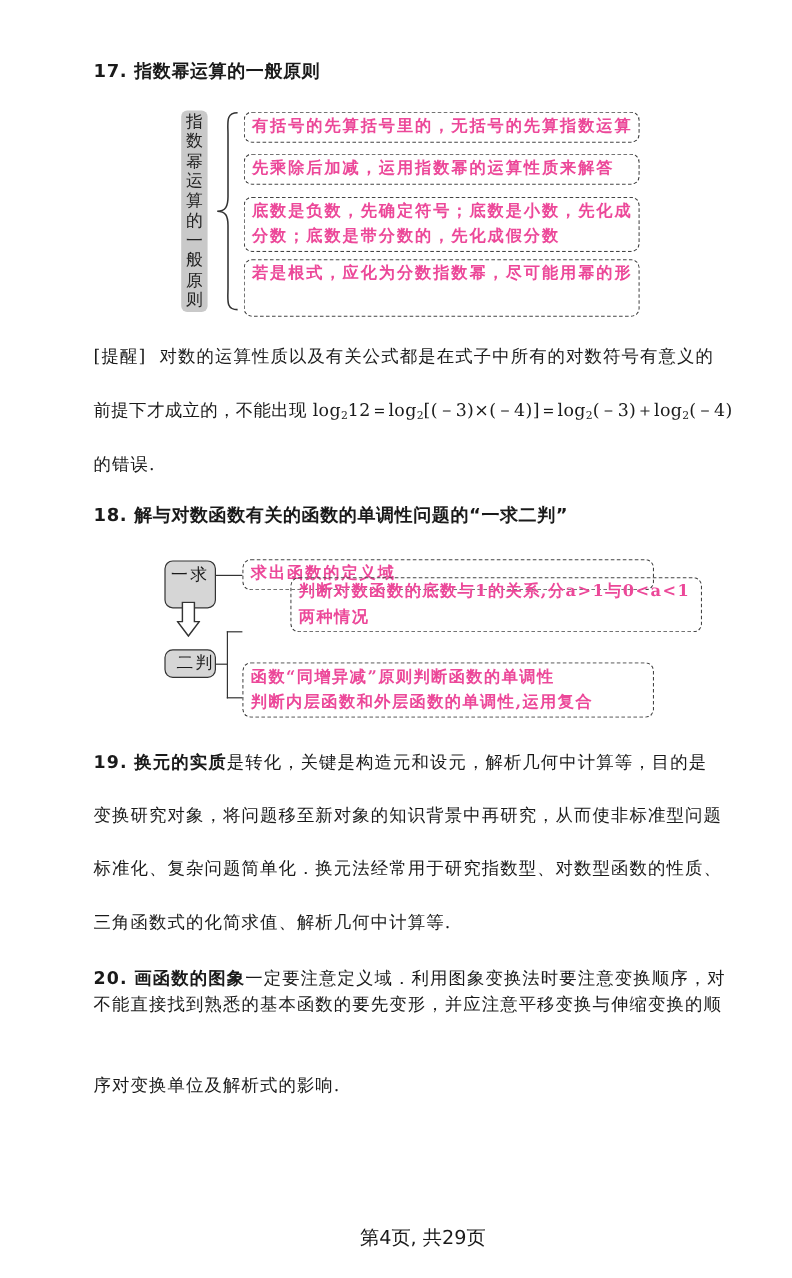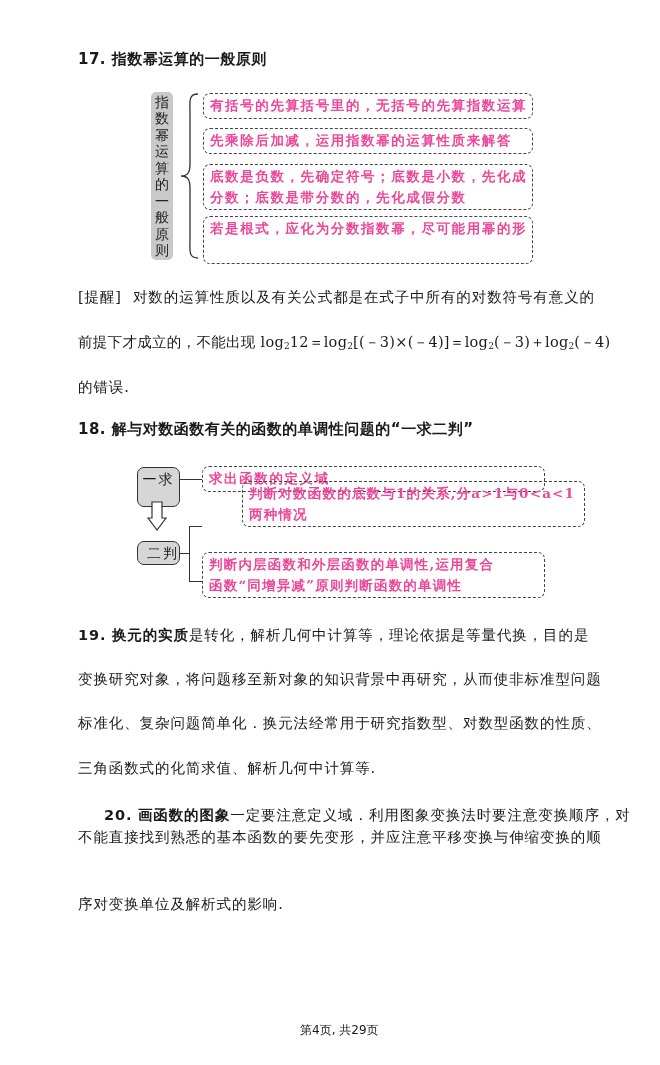--- a/index.html
+++ b/index.html
@@ -76,21 +76,21 @@
       box-sizing: border-box;
       font-size: 14px;
       text-align: center;
       line-height: 22px;
       letter-spacing: 2px;
       color: #1a1a1a;
     }
     .line { background: #333; }
     .footer {
       font-family: "DejaVu Sans", "Liberation Sans", sans-serif;
-      font-size: 12px;
+      font-size: 16px;
       white-space: nowrap;
     }
     sub.s { font-size: 9px; vertical-align: -2px; letter-spacing: 0; }
   </style>
 </head>
 <body>
 
 <div class="abs heading" style="left:78px; top:50px;">
   <span>17.</span>
   <span>指数幂运算的一般原则</span>
@@ -155,32 +155,32 @@
 <div class="abs line" style="left:180px; top:553px; width:10px; height:1.3px;"></div>
 <div class="abs line" style="left:189px; top:526px; width:1.3px; height:56px;"></div>
 <div class="abs line" style="left:189px; top:526px; width:13px; height:1.3px;"></div>
 <div class="abs line" style="left:189px; top:581px; width:13px; height:1.3px;"></div>
 
 <div class="abs dbox" style="left:202px; top:481px; width:343px; height:46px; letter-spacing:1.2px;margin-left:40px;">
   <div>判断对数函数的底数与1的关系,分a&gt;1与0&lt;a&lt;1</div>
   <div>两种情况</div>
 </div>
 <div class="abs dbox" style="left:202px; top:552px; width:343px; height:46px; letter-spacing:1.2px;">
+  <div>函数“同增异减”原则判断函数的单调性</div>
   <div>判断内层函数和外层函数的单调性,运用复合</div>
-  <div>函数“同增异减”原则判断函数的单调性</div>
 </div>
 
 <div class="abs para-line" style="left:78px; top:626px;">
   <span class="num">19.</span>
-  <span class="bold-lead">换元的实质</span><span>是转化，解析几何中计算等，理论依据是等量代换，目的是</span>
+  <span class="bold-lead">换元的实质</span><span>是转化，关键是构造元和设元，解析几何中计算等，目的是</span>
 </div>
 <div class="abs para-line" style="left:78px; top:670px;text-align:center;">变换研究对象，将问题移至新对象的知识背景中再研究，从而使非标准型问题</div>
 <div class="abs para-line" style="left:78px; top:714px;">标准化、复杂问题简单化．换元法经常用于研究指数型、对数型函数的性质、</div>
 <div class="abs para-line" style="left:78px; top:759px;">三角函数式的化简求值、解析几何中计算等.</div>
 
-<div class="abs para-line" style="left:78px; top:806px;margin-left:26px;">
+<div class="abs para-line" style="left:78px; top:806px;">
   <span class="num">20.</span>
   <span class="bold-lead">画函数的图象</span><span>一定要注意定义域．利用图象变换法时要注意变换顺序，对</span>
 </div>
 <div class="abs para-line" style="left:78px; top:828px;">不能直接找到熟悉的基本函数的要先变形，并应注意平移变换与伸缩变换的顺</div>
 <div class="abs para-line" style="left:78px; top:895px;">序对变换单位及解析式的影响.</div>
 
 <div class="abs footer" style="left:300px; top:1022px;">第4页, 共29页</div>
 
 </body></html>

